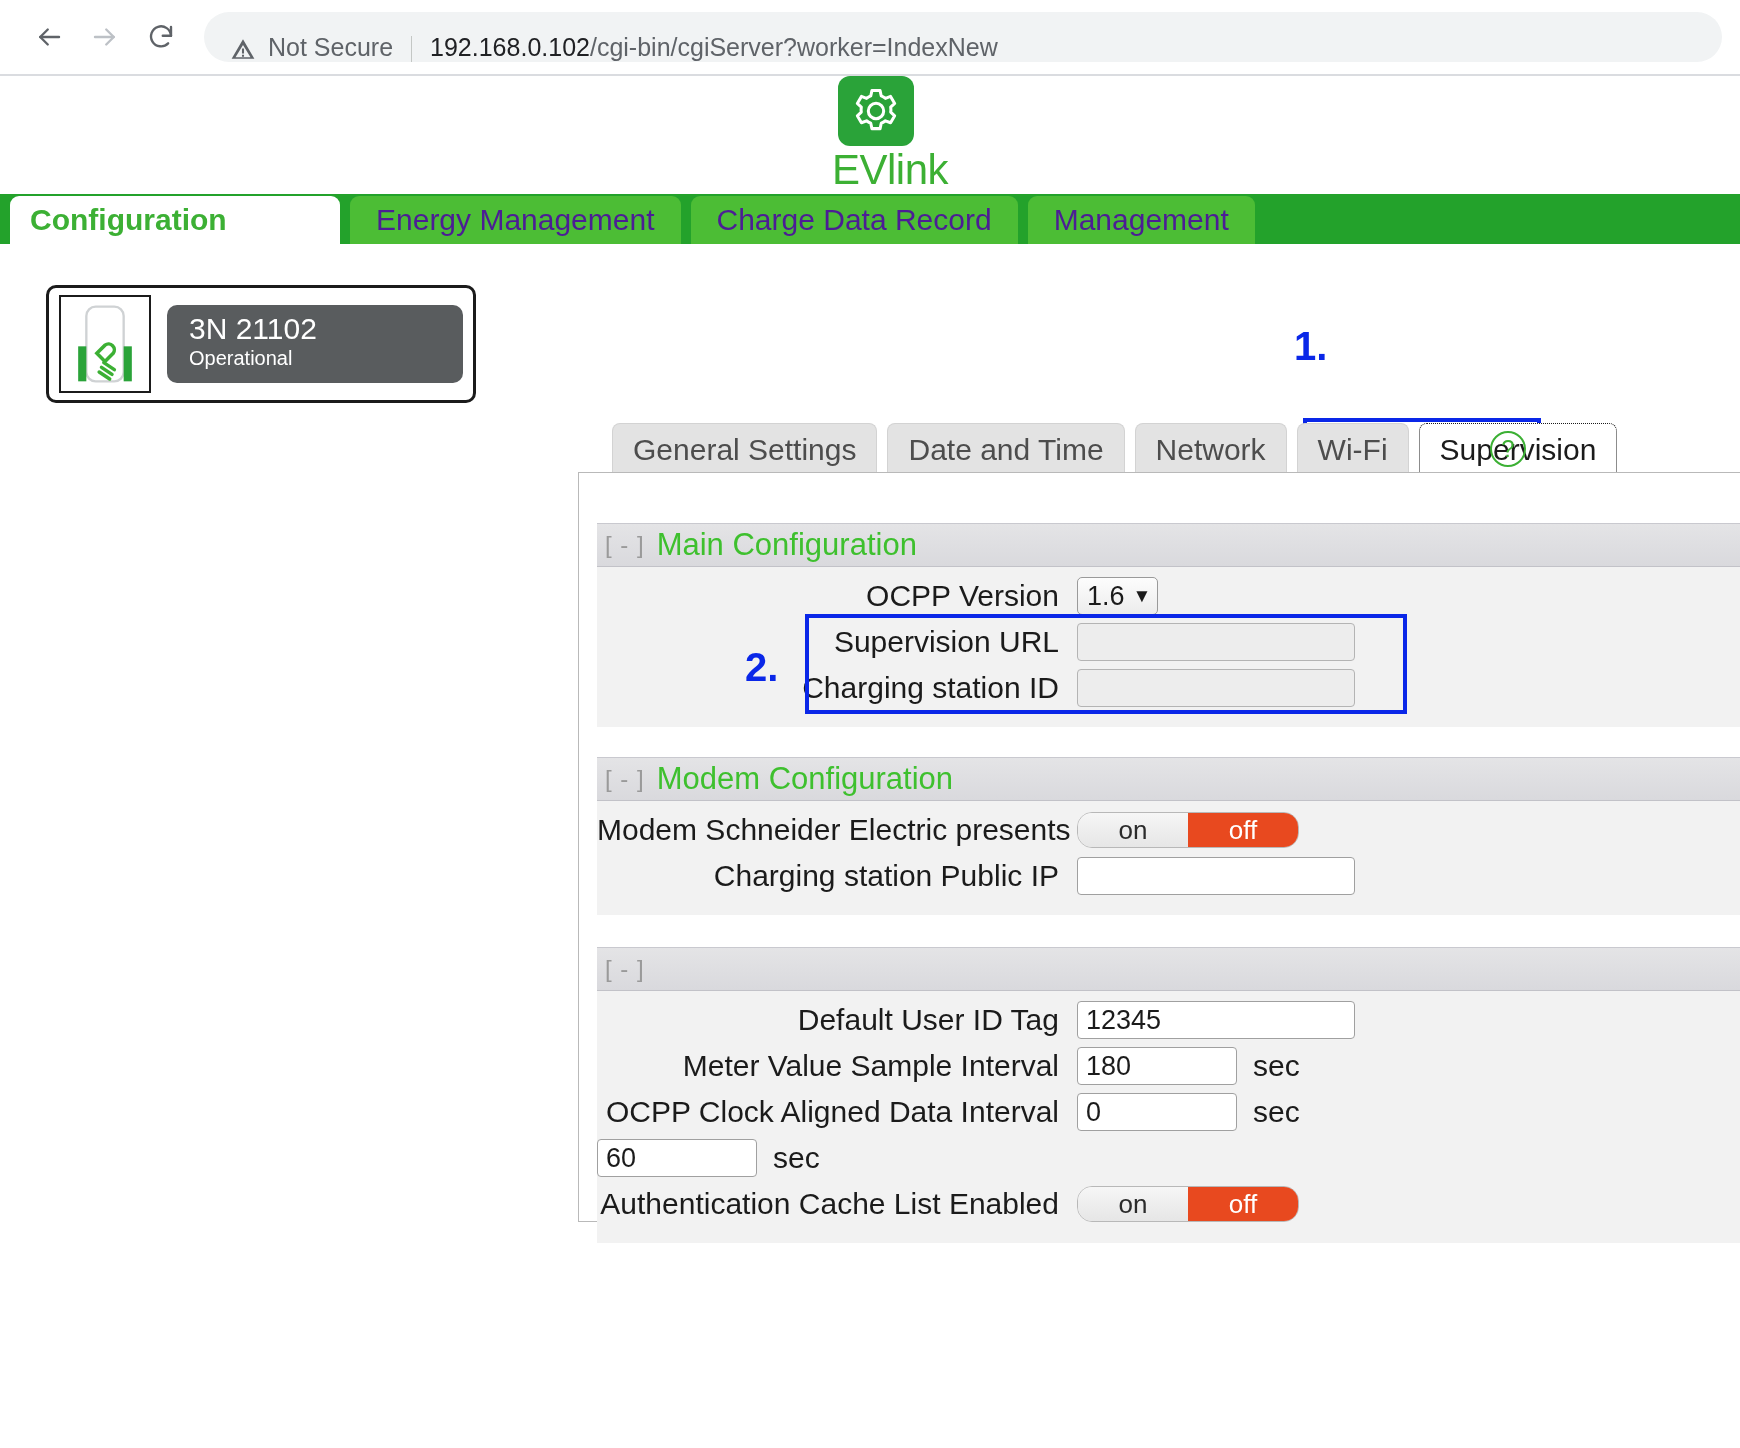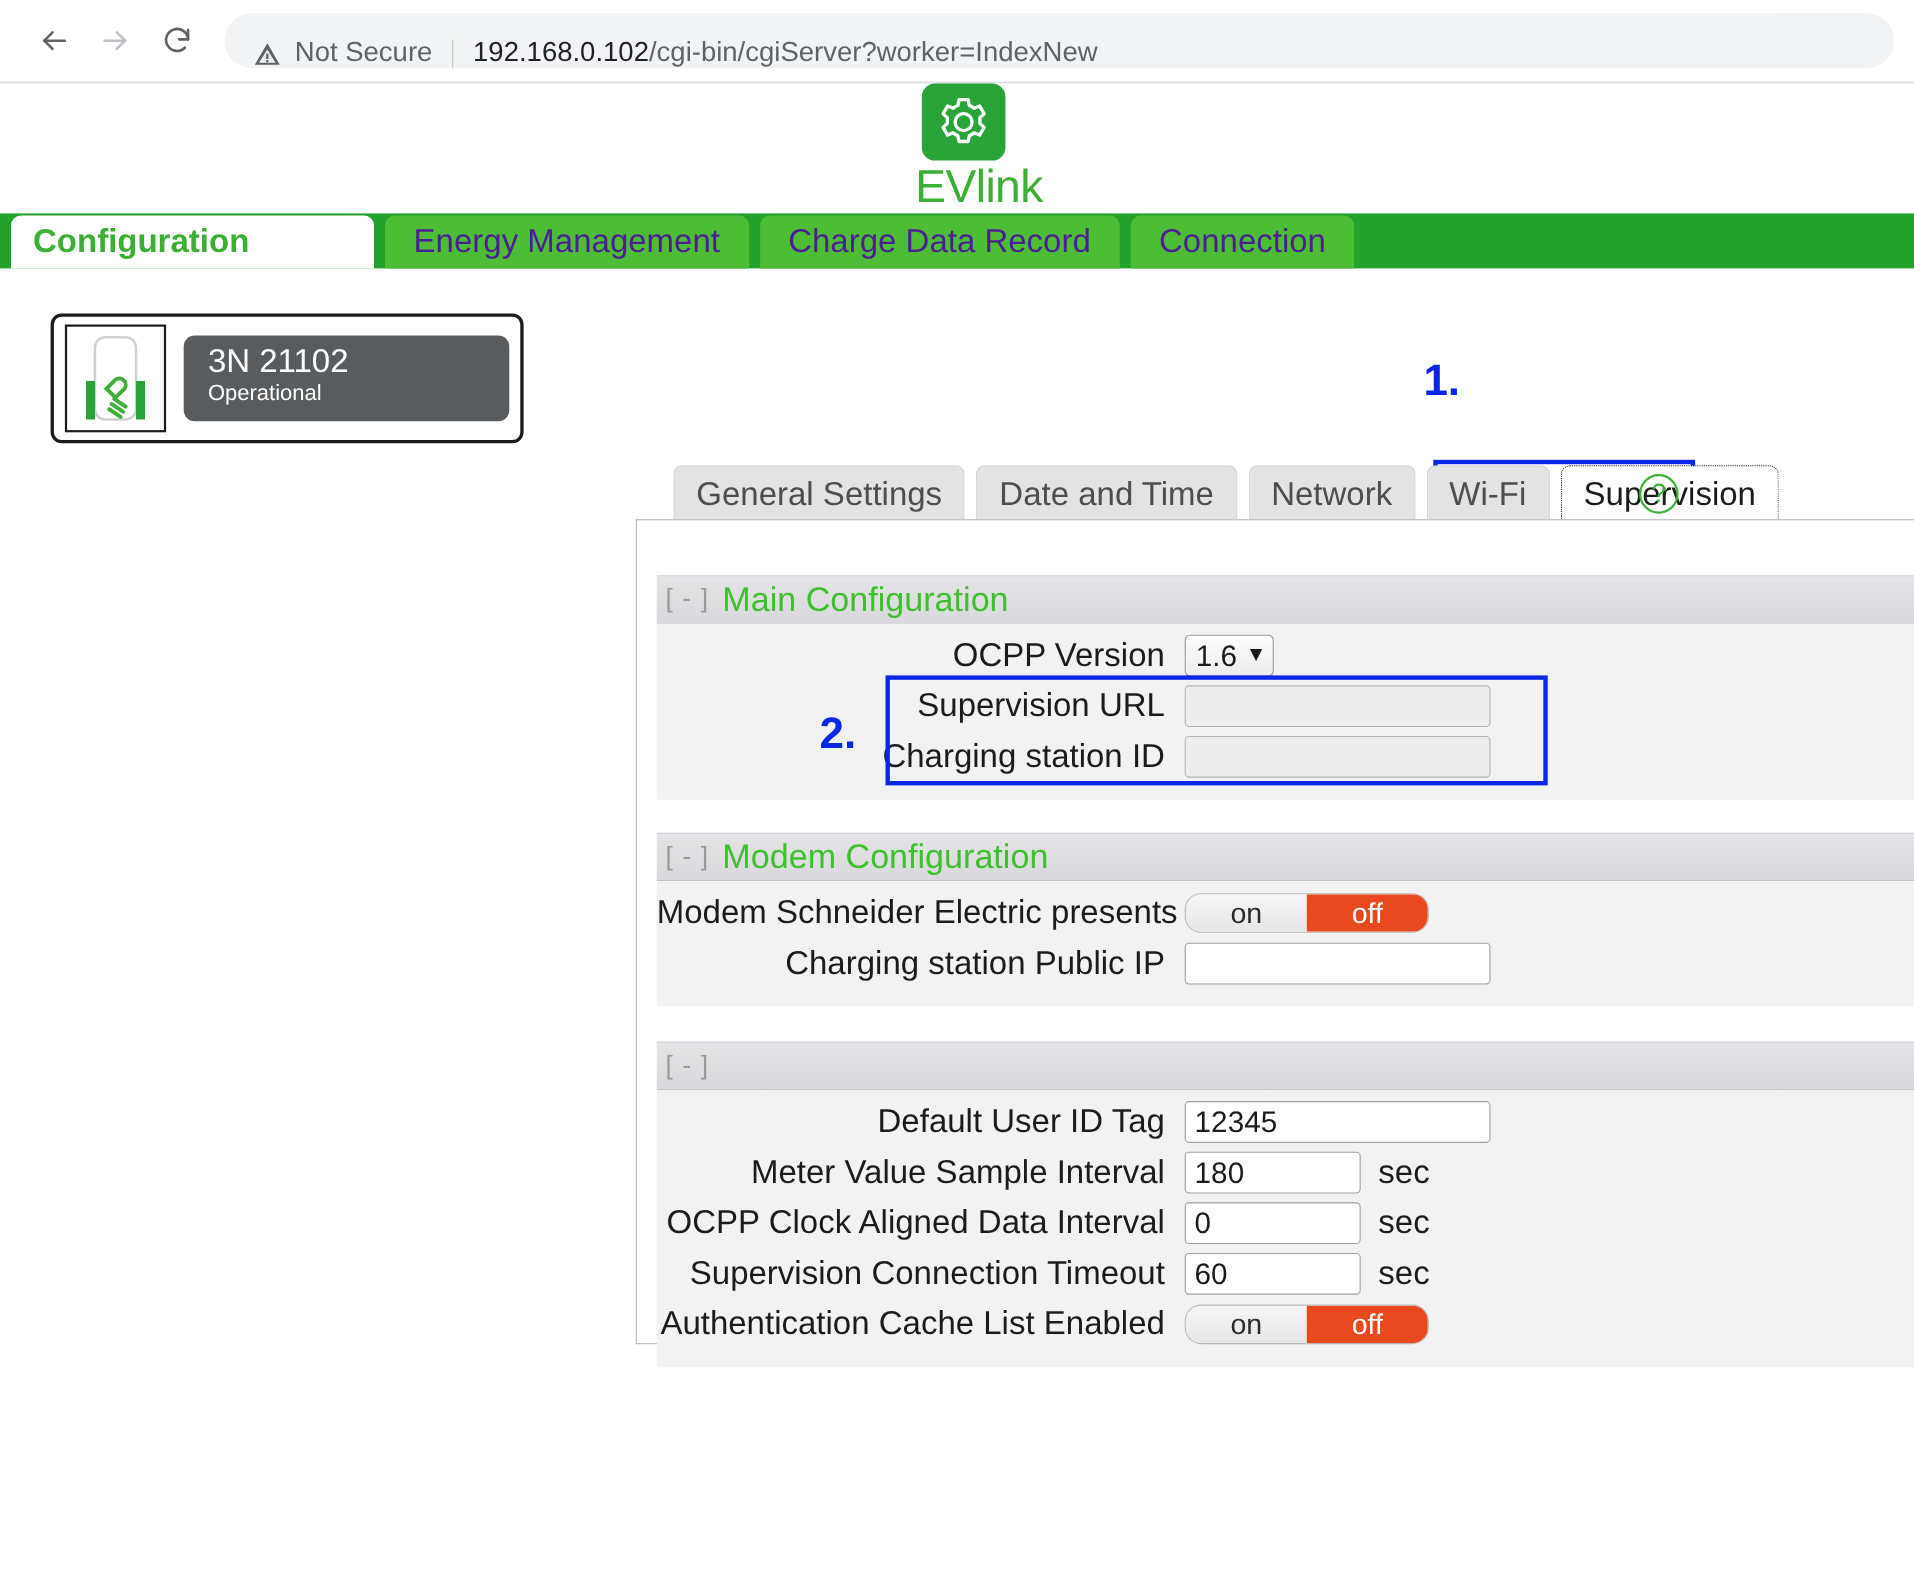--- a/index.html
+++ b/index.html
@@ -355,21 +355,21 @@
   <div class="nav-tab active">
     <span>Configuration</span>
   </div>
   <div class="nav-tab">
     <span>Energy Management</span>
   </div>
   <div class="nav-tab">
     <span>Charge Data Record</span>
   </div>
   <div class="nav-tab">
-    <span>Connection</span>
+    <span>Management</span>
   </div>
 </div>
 
 <div class="station-card">
   <div class="station-thumb">
     <svg width="72" height="84" viewBox="0 0 60 72">
       <rect x="14" y="4" width="32" height="64" rx="8" fill="#ffffff" stroke="#cfd2d4" stroke-width="2"></rect>
       <rect x="7" y="38" width="7" height="30" fill="#2aa339"></rect>
       <rect x="46" y="38" width="7" height="30" fill="#2aa339"></rect>
       <path d="M23 44 l7-7 a5 5 0 0 1 7 7 l-7 7z" fill="none" stroke="#3cb034" stroke-width="3"></path>
@@ -461,21 +461,20 @@
         <div class="flabel">Meter Value Sample Interval</div>
         <div class="finput" style="width:160px;">180</div>
         <div class="unit">sec</div>
       </div>
       <div class="frow">
         <div class="flabel">OCPP Clock Aligned Data Interval</div>
         <div class="finput" style="width:160px;">0</div>
         <div class="unit">sec</div>
       </div>
       <div class="frow">
-        <div class="flabel">Supervision Connection Timeout</div>
         <div class="finput" style="width:160px;">60</div>
         <div class="unit">sec</div>
       </div>
       <div class="frow">
         <div class="flabel">Authentication Cache List Enabled</div>
         <div class="toggle">
           <div class="seg off-state">on</div>
           <div class="seg active-state">off</div>
         </div>
       </div>

